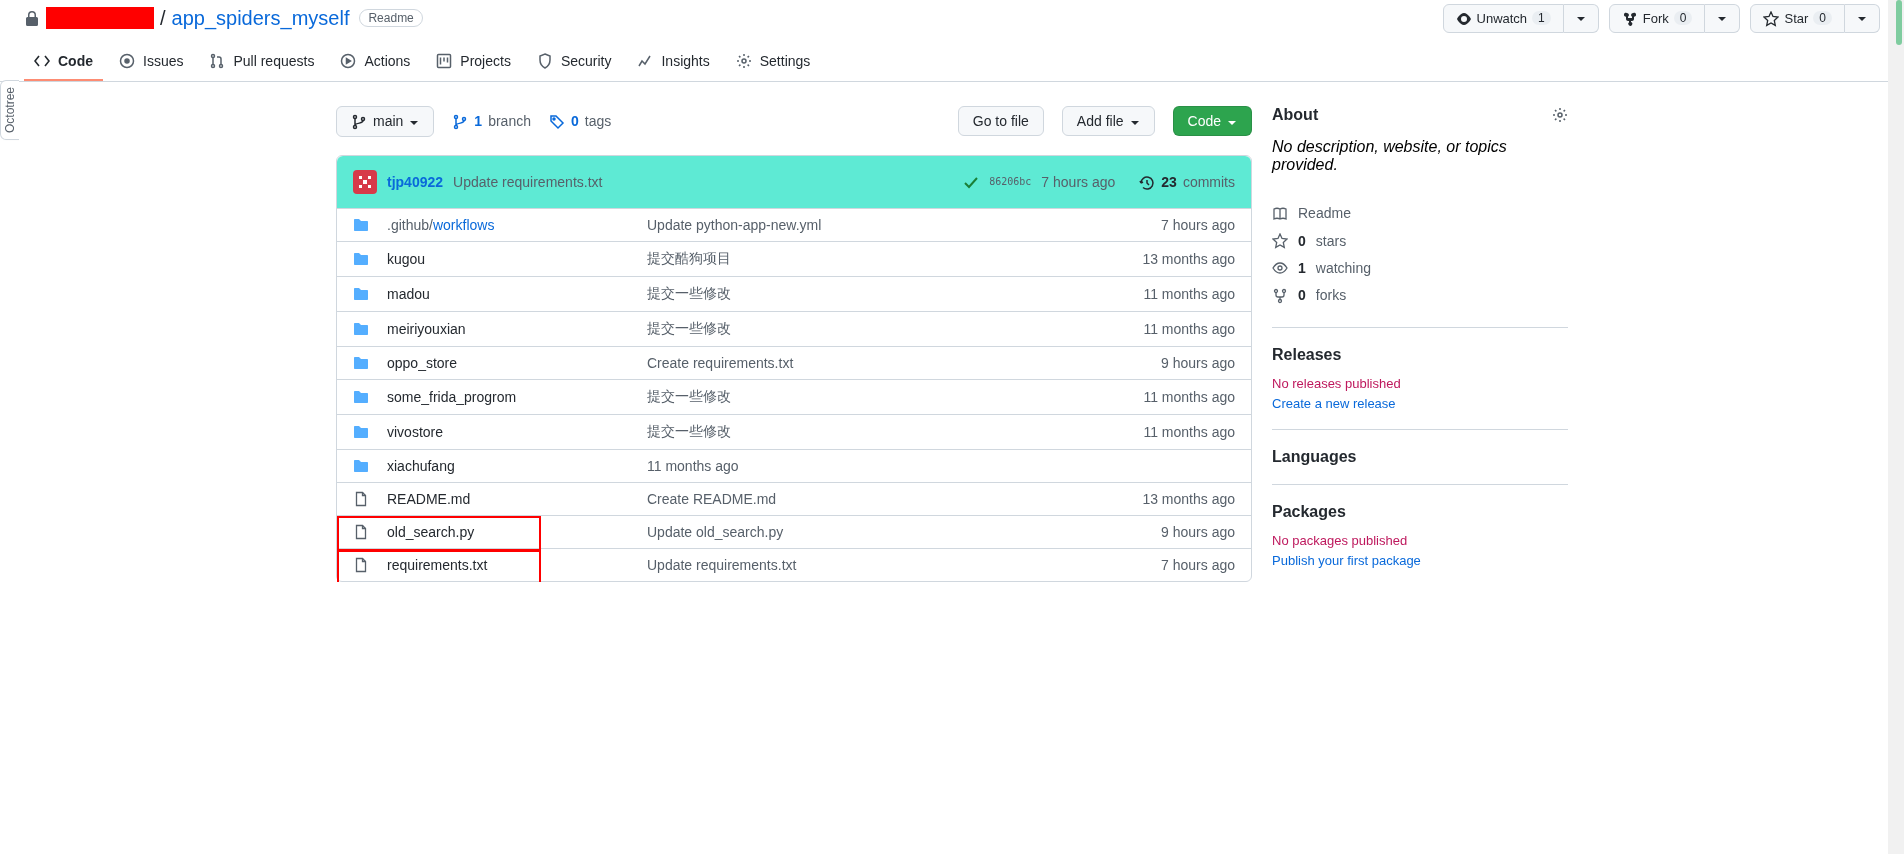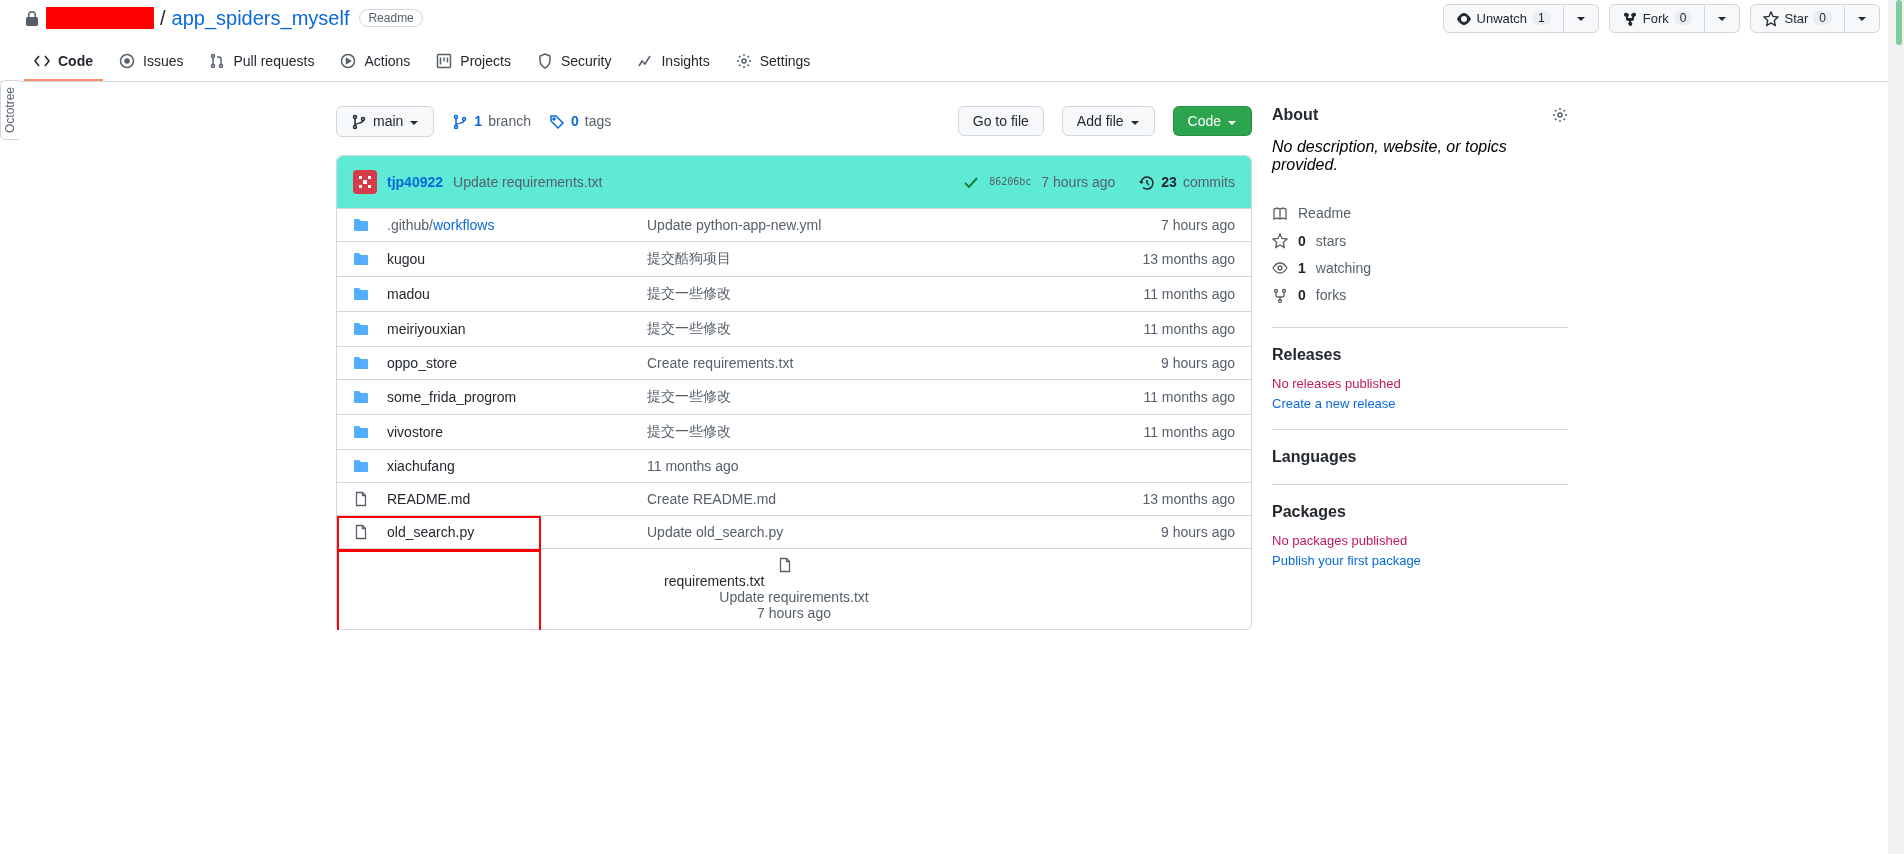--- a/index.html
+++ b/index.html
@@ -33,21 +33,21 @@
   .stat-span .muted { color: #57606a; }
   .toolbar-spacer { flex: 1; }
   .filebox { border: 1px solid #d0d7de; border-radius: 6px; }
   .filebox-head { display: flex; align-items: center; padding: 14px 16px; background: #5eead4; border-bottom: 1px solid #d0d7de; border-radius: 6px 6px 0 0; gap: 10px; }
   .avatar { width: 24px; height: 24px; background: #d73a49; border-radius: 4px; display:flex; align-items:center; justify-content:center; color:#fff; }
   .commit-author { font-weight: 600; }
   .commit-msg { color: #57606a; }
   .filebox-head .spacer { flex: 1; }
   .commit-sha { font-family: ui-monospace, monospace; font-size: 10px; color: #57606a; }
   .file-row { display: flex; align-items: center; padding: 8px 16px; border-bottom: 1px solid #d0d7de; font-size: 14px; }
-  .file-row:last-child { border-bottom: none; flex-direction: column; }
+  .file-row:last-child { border-bottom: none; }
   .file-icon { width: 20px; margin-right: 14px; display:flex; align-items:center; }
   .file-name { width: 260px; }
   .file-name a { color: #24292f; }
   .file-name .subpath { color: #0969da; }
   .file-msg { flex: 1; color: #57606a; }
   .file-time { color: #57606a; text-align: right; }
   .highlight-red { position: relative; }
   .highlight-red::after { content:""; position:absolute; left:0; top:0px; width:200px; height:100%; border:2px solid #ff0000; pointer-events:none; }
   .about-h { font-size: 16px; font-weight: 600; margin-bottom: 14px; display:flex; align-items:center; justify-content:space-between; }
   .about-desc { font-style: italic; color: #000000; font-size: 16px; margin-bottom: 26px; }

